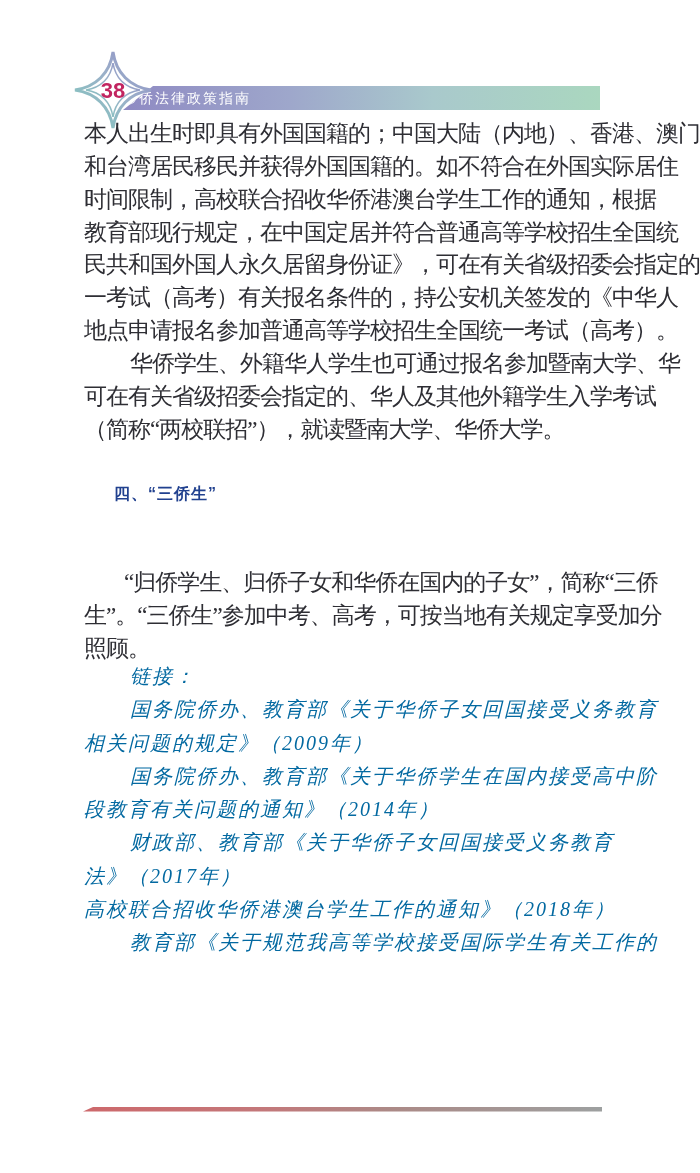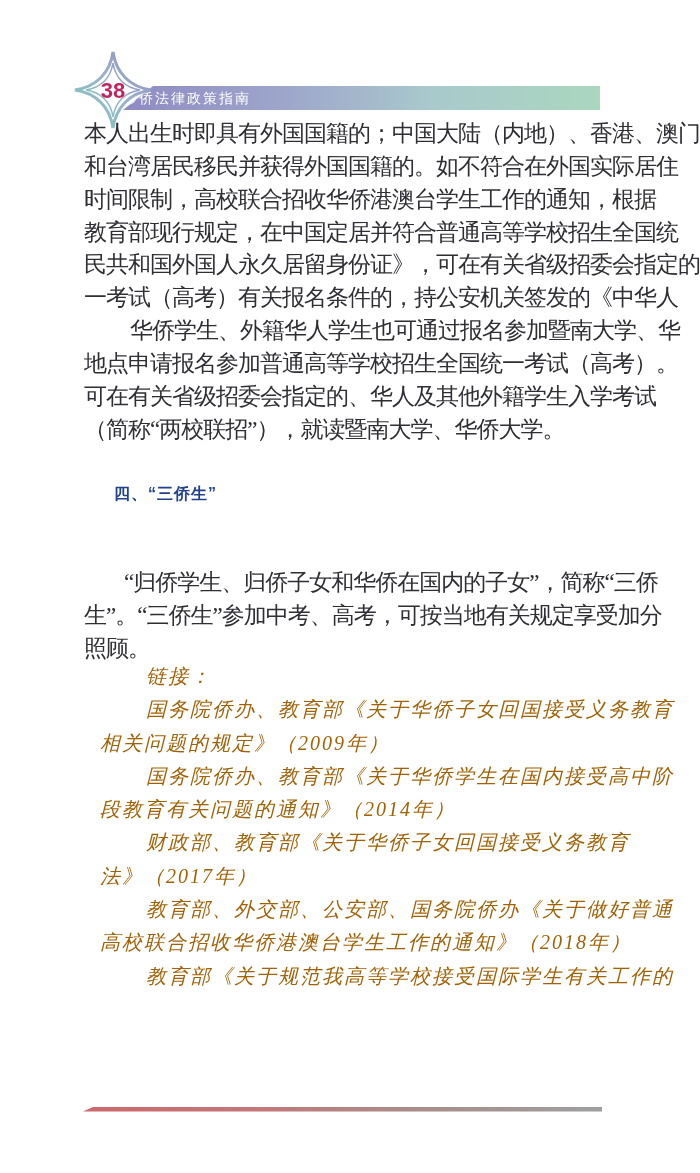--- a/index.html
+++ b/index.html
@@ -32,21 +32,21 @@
   .indent{padding-left:46px;}
   .section-heading{
     position:absolute;left:84px;top:477px;width:560px;height:34px;line-height:34px;
     padding-left:30px;box-sizing:border-box;
     font-family:"Liberation Sans","DejaVu Sans",sans-serif;
     font-weight:bold;font-size:16px;color:#21418f;letter-spacing:1px;
     white-space:nowrap;
   }
   .linkline{
     height:33.3px;line-height:33.3px;font-size:20px;letter-spacing:2px;
-    color:#a16207;white-space:nowrap;font-style:italic;margin-left:16px;
+    color:#0369a1;white-space:nowrap;font-style:italic;
   }
   
   .footer-rule{
     position:absolute;left:83px;top:1107px;width:519px;height:4.5px;
     background:linear-gradient(90deg,#cd686b 0%,#c3787a 35%,#ab8a87 60%,#9da0a0 100%);
     clip-path:polygon(10px 0,100% 0,100% 100%,0 100%);
   }
 </style>
 </head>
 <body>
@@ -70,42 +70,41 @@
     <text x="40" y="48" text-anchor="middle" font-family="Liberation Sans, DejaVu Sans, sans-serif" font-size="22" font-weight="bold" fill="#c22560">38</text>
   </svg>
 
   <div class="textcol" style="top:118px;">
     <div class="bodyline">本人出生时即具有外国国籍的；中国大陆（内地）、香港、澳门</div>
     <div class="bodyline">和台湾居民移民并获得外国国籍的。如不符合在外国实际居住</div>
     <div class="bodyline">时间限制，高校联合招收华侨港澳台学生工作的通知，根据</div>
     <div class="bodyline">教育部现行规定，在中国定居并符合普通高等学校招生全国统</div>
     <div class="bodyline">民共和国外国人永久居留身份证》，可在有关省级招委会指定的</div>
     <div class="bodyline">一考试（高考）有关报名条件的，持公安机关签发的《中华人</div>
+    <div class="bodyline">地点申请报名参加普通高等学校招生全国统一考试（高考）。</div>
     <div class="bodyline indent">华侨学生、外籍华人学生也可通过报名参加暨南大学、华</div>
-    <div class="bodyline">地点申请报名参加普通高等学校招生全国统一考试（高考）。</div>
     <div class="bodyline">可在有关省级招委会指定的、华人及其他外籍学生入学考试</div>
     <div class="bodyline">（简称“两校联招”），就读暨南大学、华侨大学。</div>
   </div>
 
   <div class="section-heading">四、“三侨生”</div>
 
   <div class="textcol" style="top:527px;margin-top:40px;">
     <div class="bodyline indent" style="padding-left:40px;">“归侨学生、归侨子女和华侨在国内的子女”，简称“三侨</div>
     <div class="bodyline">生”。“三侨生”参加中考、高考，可按当地有关规定享受加分</div>
     <div class="bodyline">照顾。</div>
   </div>
 
   <div class="textcol" style="top:660px;">
     <div class="linkline indent">链接：</div>
     <div class="linkline indent">国务院侨办、教育部《关于华侨子女回国接受义务教育</div>
     <div class="linkline">相关问题的规定》（2009年）</div>
     <div class="linkline indent">国务院侨办、教育部《关于华侨学生在国内接受高中阶</div>
     <div class="linkline">段教育有关问题的通知》（2014年）</div>
     <div class="linkline indent">财政部、教育部《关于华侨子女回国接受义务教育</div>
     <div class="linkline">法》（2017年）</div>
-    <div class="linkline indent">教育部、外交部、公安部、国务院侨办《关于做好普通</div>
     <div class="linkline">高校联合招收华侨港澳台学生工作的通知》（2018年）</div>
     <div class="linkline indent">教育部《关于规范我高等学校接受国际学生有关工作的</div>
   </div>
 
   <div class="footer-rule"></div>
 
 </div>
 
 </body></html>

